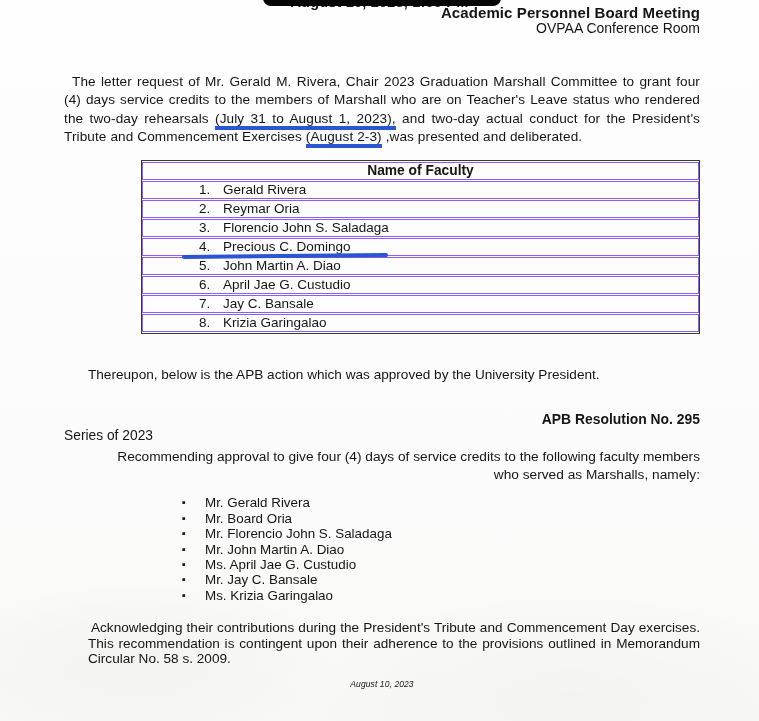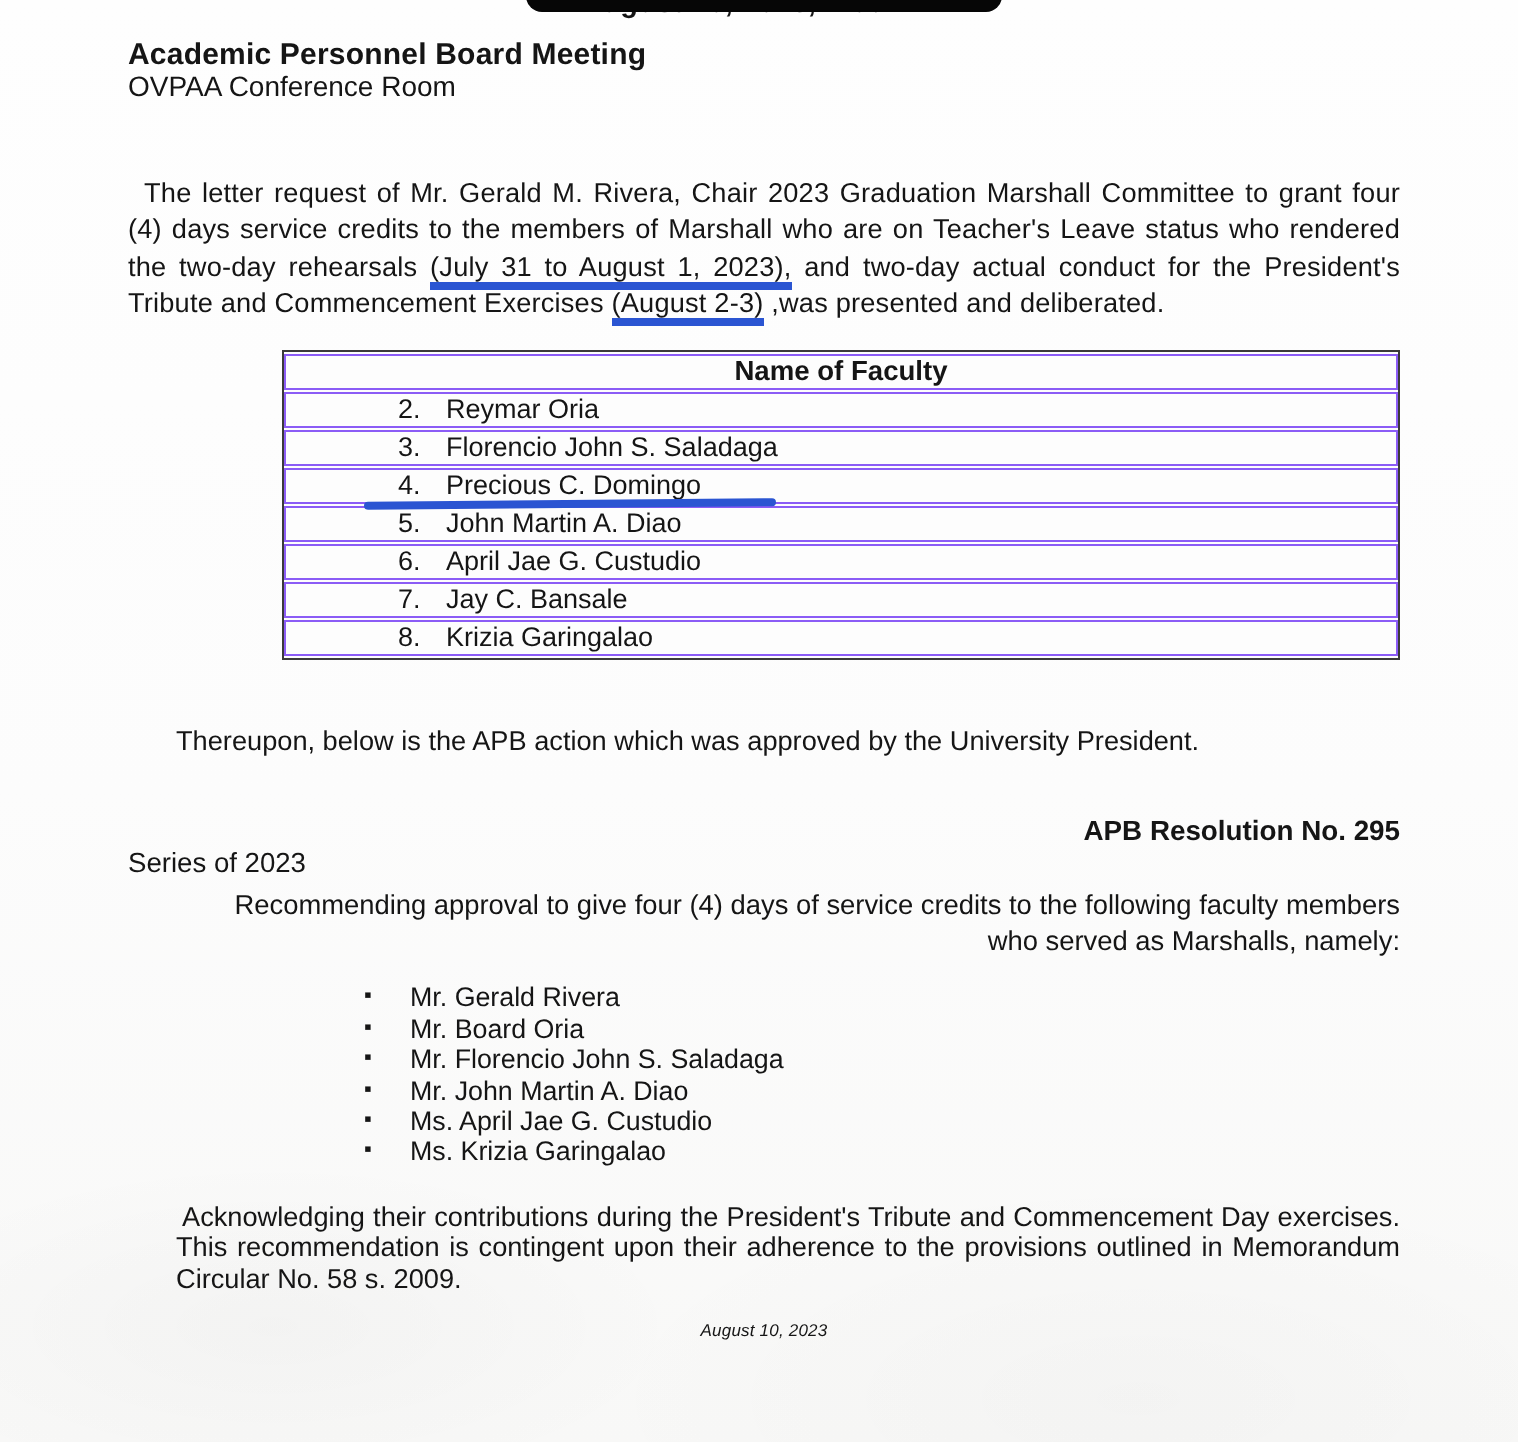--- a/index.html
+++ b/index.html
@@ -23,21 +23,21 @@
     position: absolute; top: -5px; left: 0; right: 0;
     text-align: center; font-weight: bold; font-size: 14.5px; line-height: 15px;
     letter-spacing: .2px; z-index: 1;
   }
   .redaction-bar {
     position: absolute; top: -10px; left: 263px;
     width: 238px; height: 16px;
     background: #060606; border-radius: 8px; z-index: 2;
   }
 
-  .title-block { padding-top: 20px; text-align: left; position: relative; z-index: 3; }
+  .title-block { padding-top: 5px; text-align: right; position: relative; z-index: 3; }
   .doc-title  { font-size: 15px; font-weight: bold; line-height: 15px; letter-spacing: .1px; }
   .doc-subtitle { font-size: 14px; line-height: 15px; margin-top: 1px; }
 
   .para1 {
     margin-top: 37px;
     font-size: 13.6px; line-height: 18.3px;
     text-align: justify; text-indent: 8px;
     letter-spacing: .1px;
   }
   .u-blue {
@@ -118,20 +118,25 @@
 
   <p class="para1"><span>The letter request of Mr. Gerald M. Rivera, Chair 2023 Graduation Marshall Committee to grant four (4) days service credits to the members of Marshall who are on Teacher's Leave status who rendered the two-day rehearsals </span><span class="u-blue">(July 31 to August 1, 2023),</span><span> and two-day actual conduct for the President's Tribute and Commencement Exercises </span><span class="u-blue">(August 2-3)</span><span> ,was presented and deliberated.</span></p>
 
   <table class="ftable">
     <tbody>
         <tr>
       <th>Name of Faculty</th>
     </tr>
     <tr>
           <td>
+      <span class="row-num">1.</span><span class="row-name">Gerald Rivera</span>
+    </td>
+        </tr>
+    <tr>
+          <td>
       <span class="row-num">2.</span><span class="row-name">Reymar Oria</span>
     </td>
         </tr>
     <tr>
           <td>
       <span class="row-num">3.</span><span class="row-name">Florencio John S. Saladaga</span>
     </td>
         </tr>
     <tr>
           <td>
@@ -168,20 +173,21 @@
   <div class="res-series">Series of 2023</div>
 
   <p class="res-body">Recommending approval to give four (4) days of service credits to the following faculty members who served as Marshalls, namely:</p>
 
   <ul class="marshals">
     <li>Mr. Gerald Rivera</li>
     <li>Mr. Board Oria</li>
     <li>Mr. Florencio John S. Saladaga</li>
     <li>Mr. John Martin A. Diao</li>
     <li>Ms. April Jae G. Custudio</li>
+    <li>Mr. Jay C. Bansale</li>
     <li>Ms. Krizia Garingalao</li>
   </ul>
 
   <p class="closing">Acknowledging their contributions during the President's Tribute and Commencement Day exercises. This recommendation is contingent upon their adherence to the provisions outlined in Memorandum Circular No. 58 s. 2009.</p>
 
   <div class="footer-date">August 10, 2023</div>
 
 </div>
 
 </body></html>

